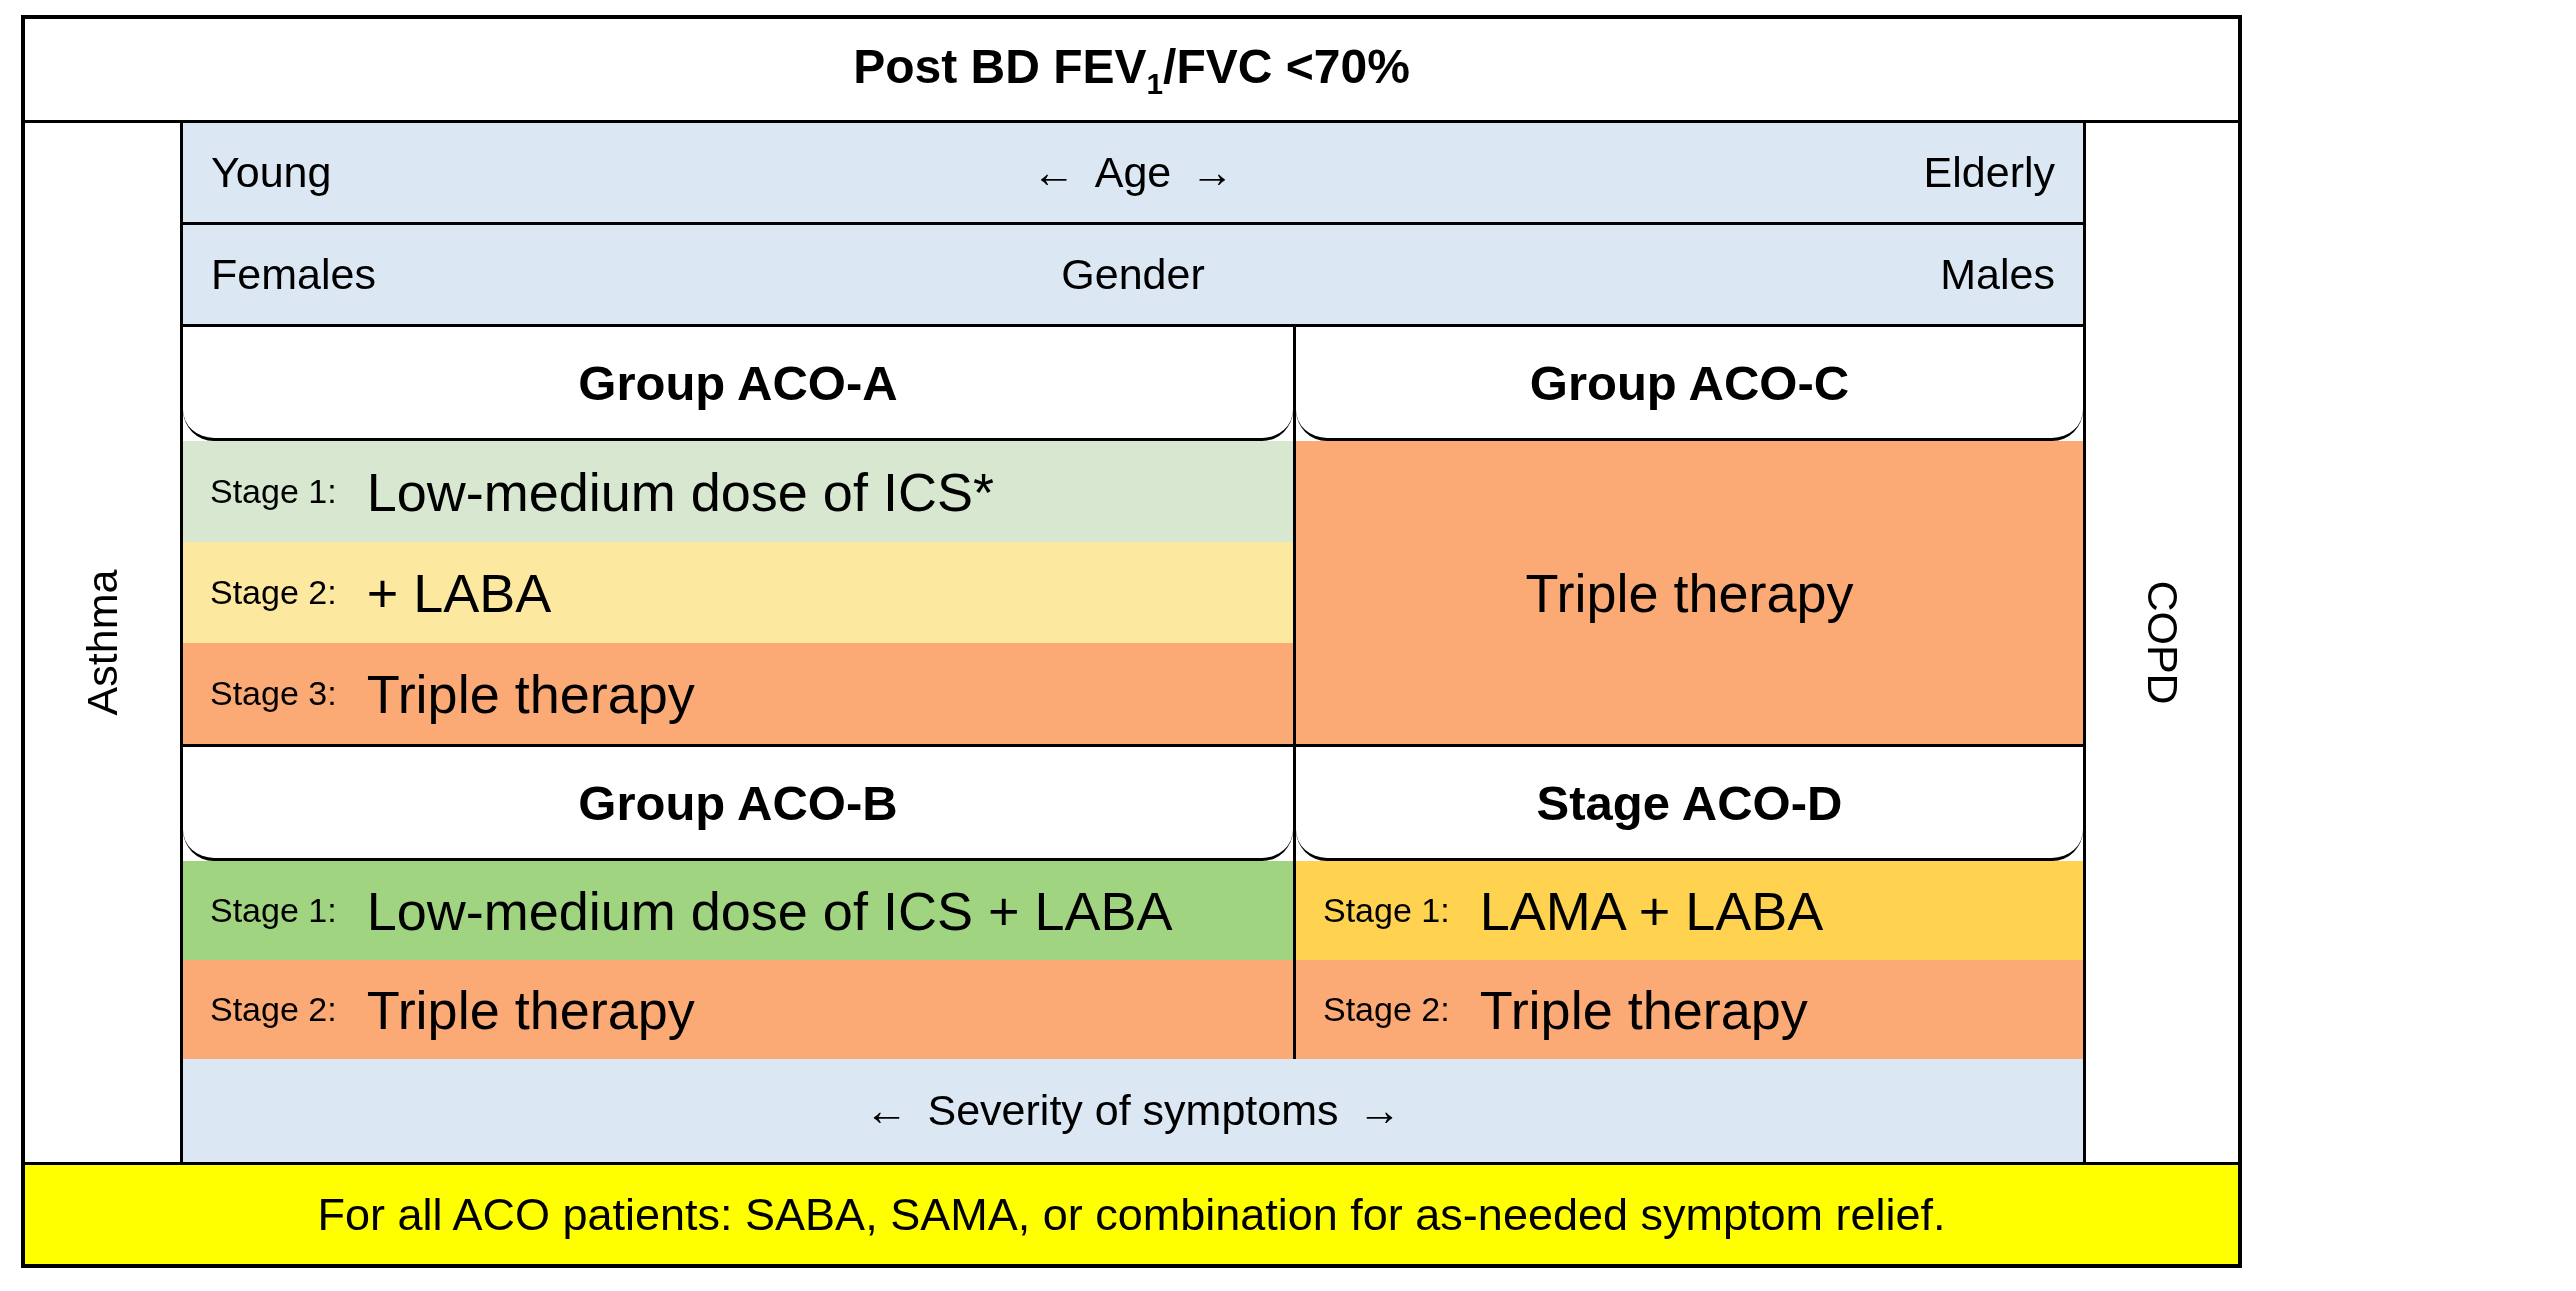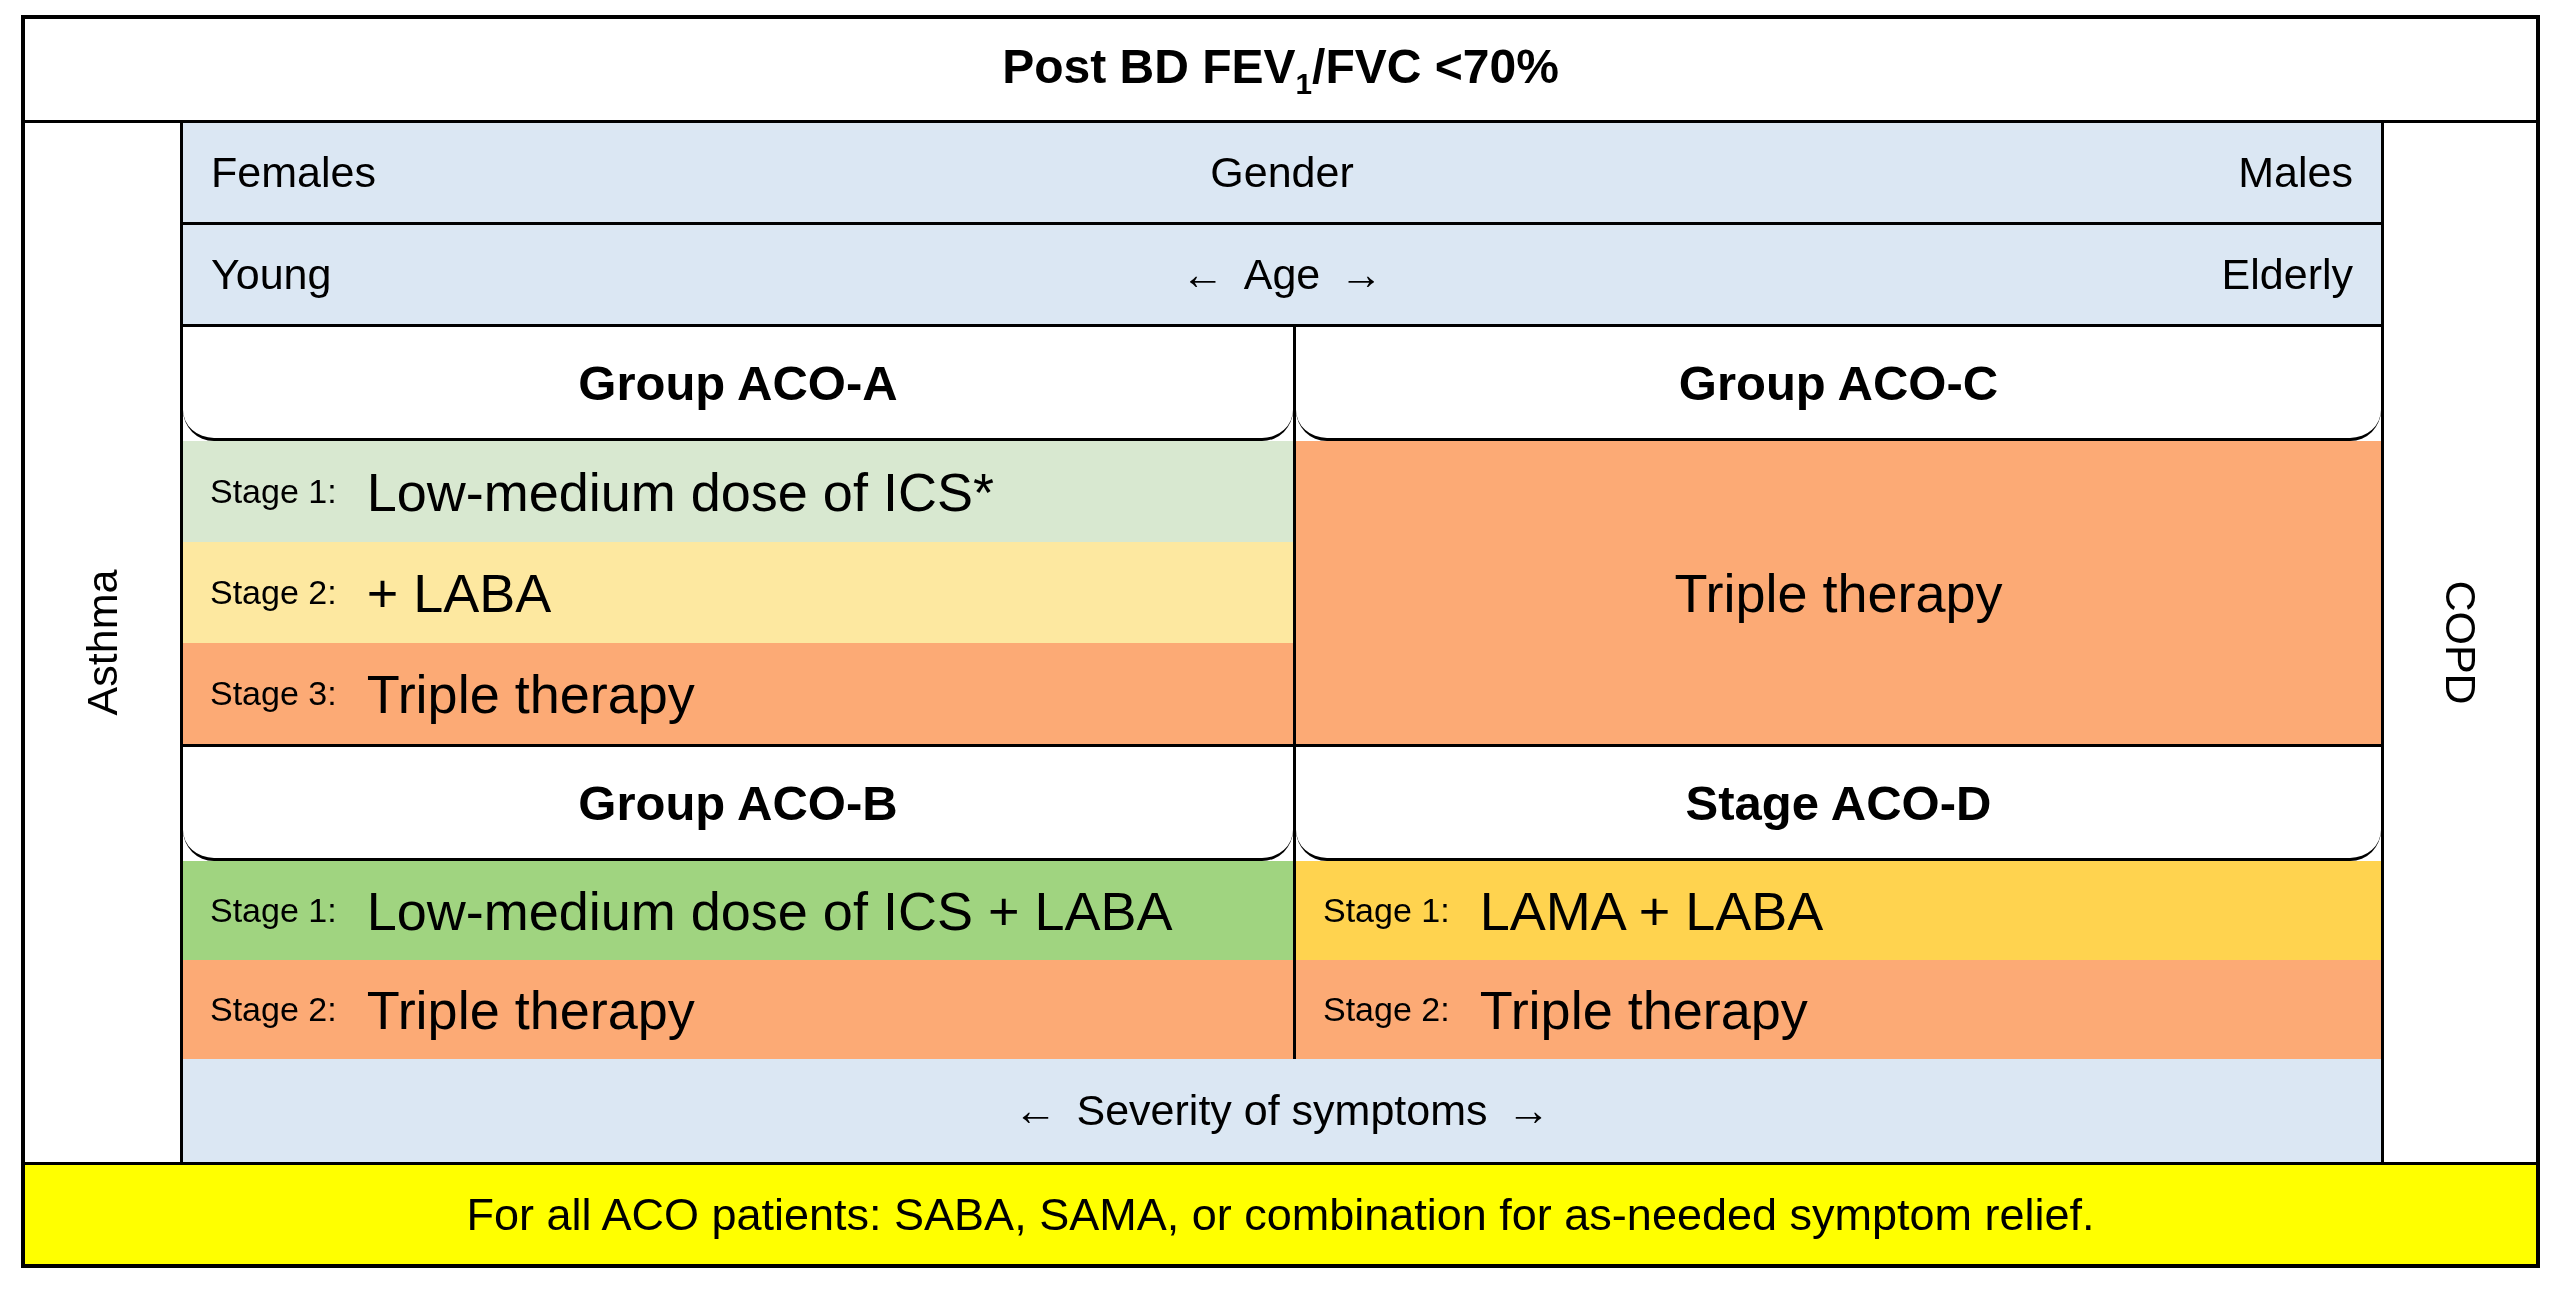--- a/index.html
+++ b/index.html
@@ -6,21 +6,21 @@
   * { box-sizing: border-box; }
   .page {
     position: relative;
     width: 2576px; height: 1292px;
     background: #ffffff;
     font-family: "Liberation Sans", "DejaVu Sans", sans-serif;
     color: #000;
   }
   .frame {
     position: absolute; left: 21px; top: 15px;
-    width: 2519px; height: 1253px;
+    width: 2221px; height: 1253px;
     border: 4.5px solid #000;
     display: flex; flex-direction: column;
     background: #fff;
   }
   .header-row {
     height: 104px; border-bottom: 3.7px solid #000;
     display: flex; align-items: center; justify-content: center;
     font-size: 48px; font-weight: bold;
   }
   .header-row sub { font-size: 0.62em; }
@@ -92,29 +92,29 @@
 
     <div class="body">
 
       <div class="side-col left">
         <span class="vlabel ccw">Asthma</span>
       </div>
 
       <div class="content">
 
         <div class="axis-row" style="background: rgb(219, 231, 243);">
+          <span class="cell-l">Young</span>
+          <span class="cell-c"><span class="arrow">←</span><span>Age</span><span class="arrow">→</span></span>
+          <span class="cell-r">Elderly</span>
+        </div>
+
+        <div class="axis-row" style="background: rgb(219, 231, 243);">
           <span class="cell-l">Females</span>
           <span class="cell-c">Gender</span>
           <span class="cell-r">Males</span>
-        </div>
-
-        <div class="axis-row" style="background: rgb(219, 231, 243);">
-          <span class="cell-l">Young</span>
-          <span class="cell-c"><span class="arrow">←</span><span>Age</span><span class="arrow">→</span></span>
-          <span class="cell-r">Elderly</span>
         </div>
 
         <div class="quad-area">
 
           <div class="quad-col left">
             <div class="group-title">Group ACO-A</div>
             <div class="stage-rows-top">
               <div class="stage-row" style="background: rgb(216, 232, 208);">
                 <span class="stage-label">Stage 1:</span>
                 <span class="stage-text">Low-medium dose of ICS*</span>

